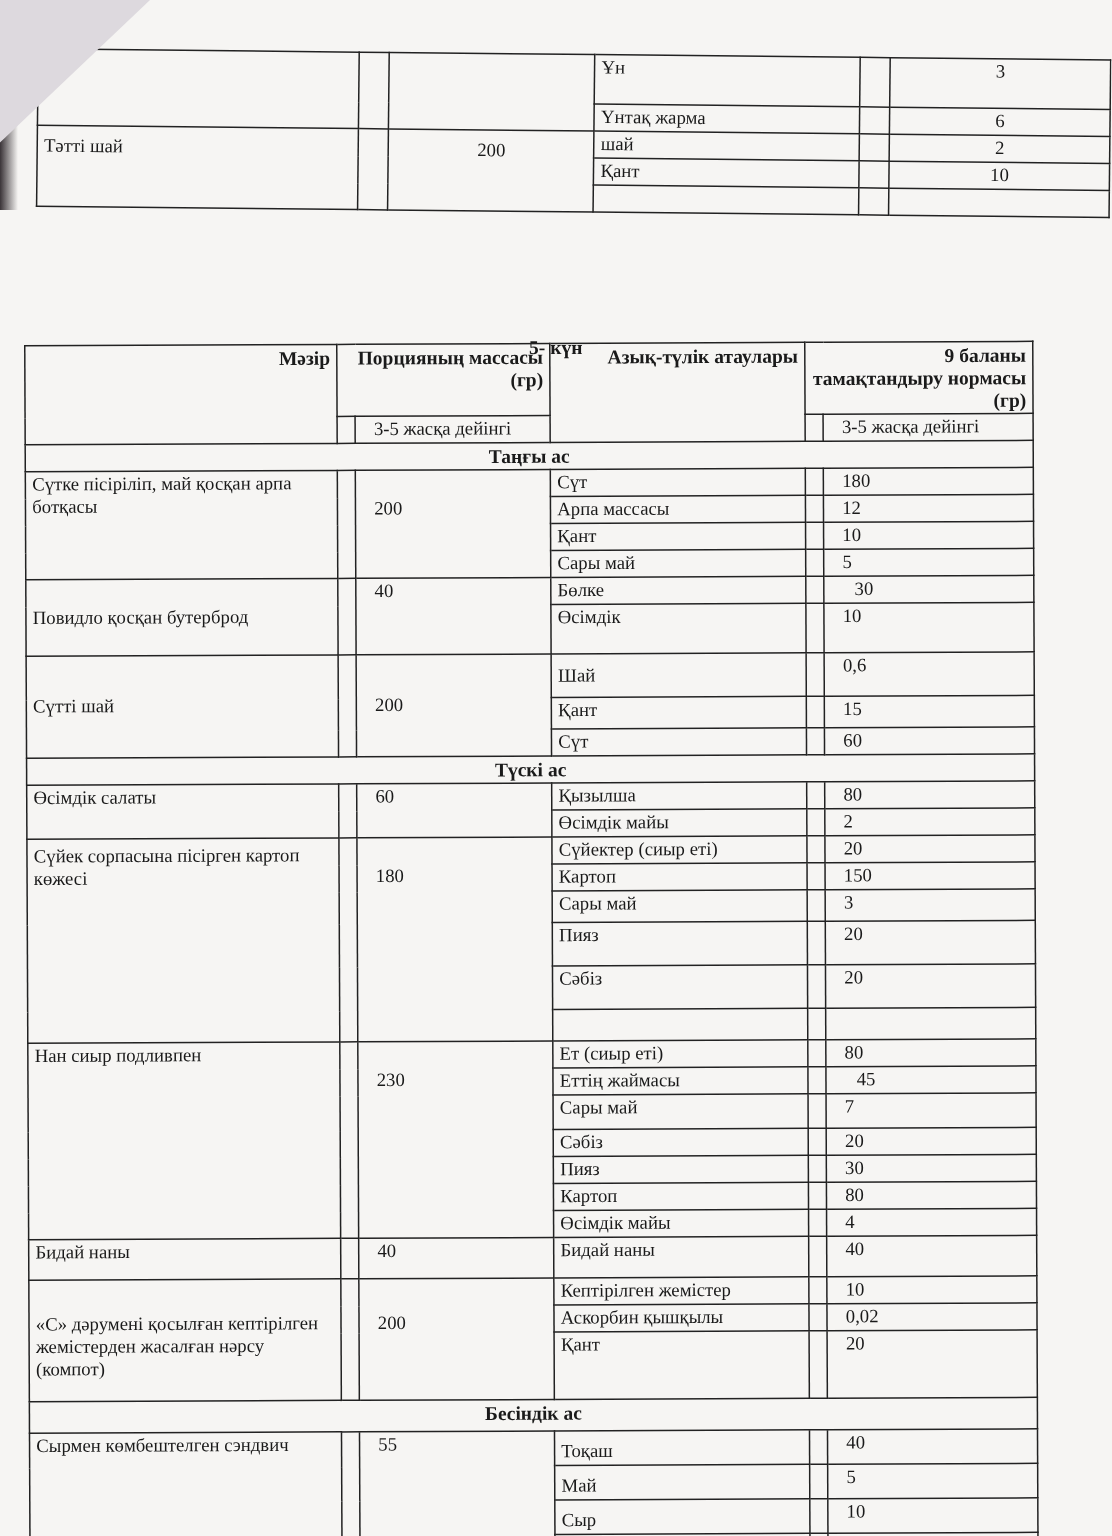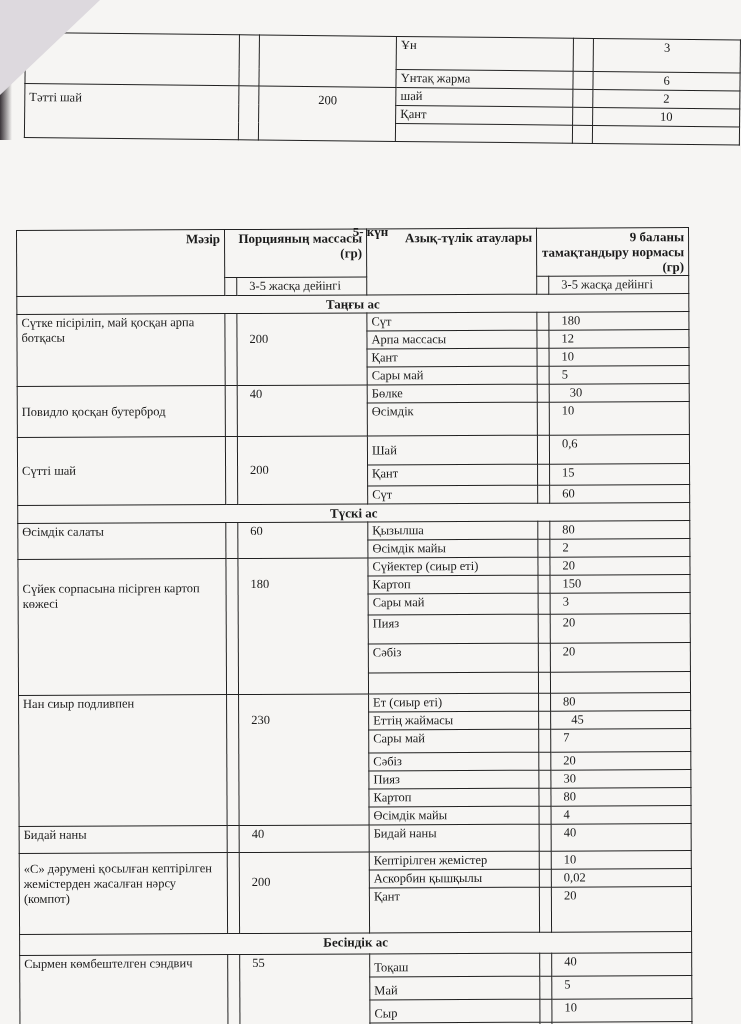--- a/index.html
+++ b/index.html
@@ -181,21 +181,21 @@
     <td>Қызылша</td>
     <td></td>
     <td class="num">80</td>
   </tr>
   <tr>
     <td>Өсімдік майы</td>
     <td></td>
     <td class="num">2</td>
   </tr>
   <tr>
-    <td rowspan="6" style="padding-top:22px">Сүйек сорпасына пісірген картоп көжесі</td>
+    <td rowspan="6" style="padding-top:4px">Сүйек сорпасына пісірген картоп көжесі</td>
     <td rowspan="6"></td>
     <td rowspan="6" class="num" style="padding-top:18px">180</td>
     <td>Сүйектер (сиыр еті)</td>
     <td></td>
     <td class="num">20</td>
   </tr>
   <tr>
     <td>Картоп</td>
     <td></td>
     <td class="num">150</td>
@@ -260,21 +260,21 @@
   </tr>
   <tr>
     <td style="height:24px">Бидай наны</td>
     <td></td>
     <td class="num">40</td>
     <td>Бидай наны</td>
     <td></td>
     <td class="num">40</td>
   </tr>
   <tr>
-    <td rowspan="3" style="padding-top:8px">«С» дәрумені қосылған кептірілген жемістерден жасалған нәрсу (компот)</td>
+    <td rowspan="3" style="padding-top:22px">«С» дәрумені қосылған кептірілген жемістерден жасалған нәрсу (компот)</td>
     <td rowspan="3"></td>
     <td rowspan="3" class="num" style="padding-top:22px">200</td>
     <td>Кептірілген жемістер</td>
     <td></td>
     <td class="num">10</td>
   </tr>
   <tr>
     <td>Аскорбин қышқылы</td>
     <td></td>
     <td class="num">0,02</td>

